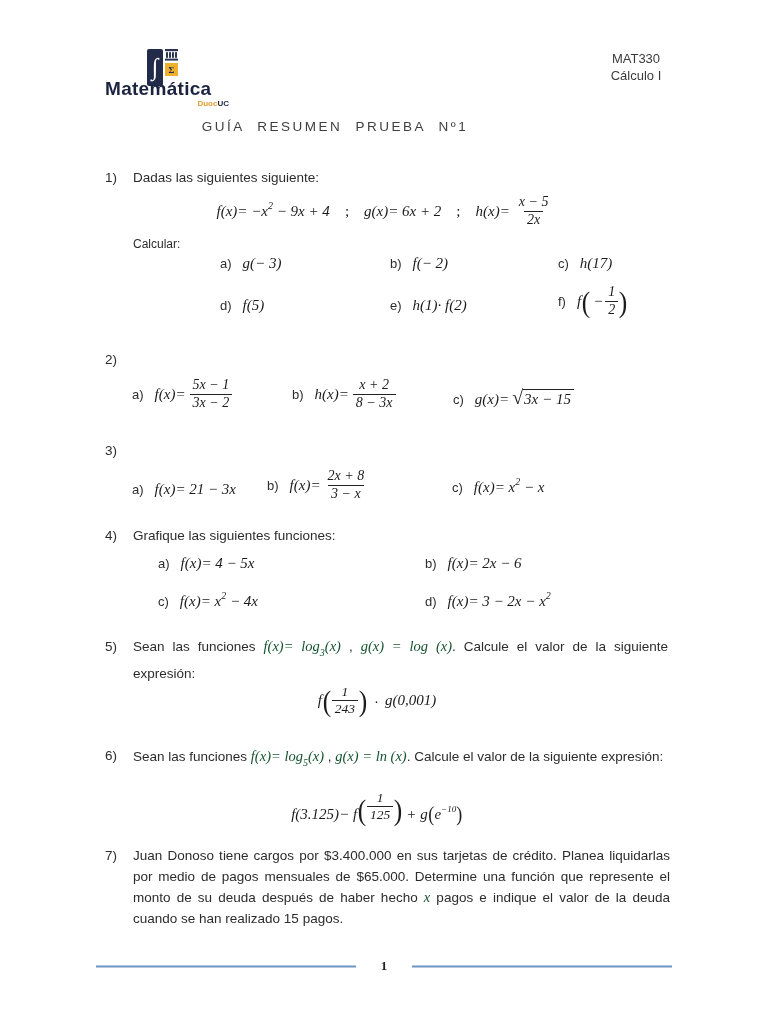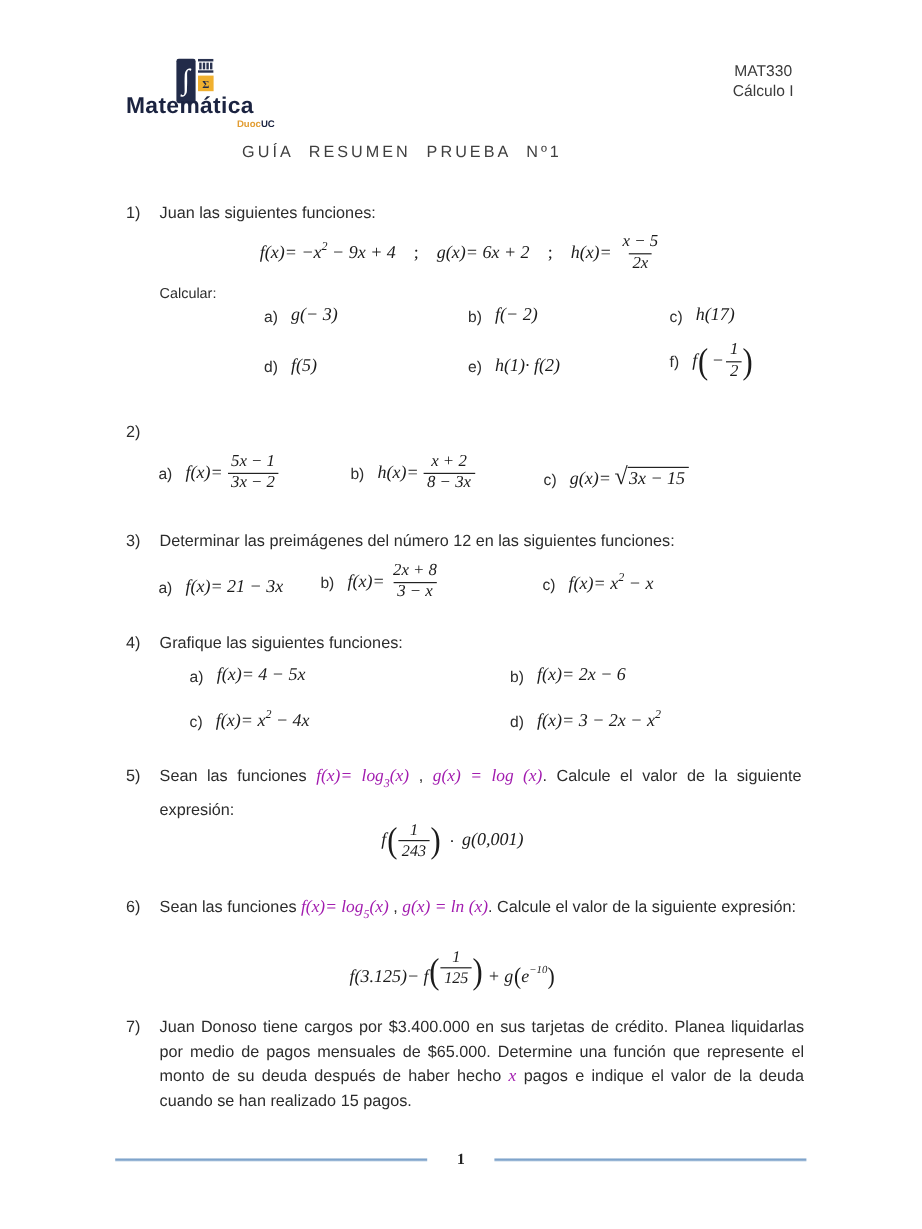--- a/index.html
+++ b/index.html
@@ -50,21 +50,21 @@
                  align-items:center; font-size:15px; gap:6px; }
   .mexpr { position:absolute; left:0; width:768px; display:flex; justify-content:center; align-items:center;
            font-size:15px; padding-right:14px; box-sizing:border-box; }
   .mexpr .frac { font-size:13.5px; }
 
   .item { position:absolute; display:flex; align-items:center; }
   .item .ilabel { font-size:13px; color:#2d2d2d; margin-right:11px; font-family:"Liberation Sans", sans-serif; font-style:normal; }
   .item .imath { font-size:15px; }
   .item .frac { font-size:14px; }
 
-  .imath-inline { font-family:"Liberation Serif", serif; font-style:italic; font-size:14.5px; color:#a21caf; }
+  .imath-inline { font-family:"Liberation Serif", serif; font-style:italic; font-size:14.5px; color:#14532d; }
 
   
   .footer { position:absolute; left:96px; top:958px; width:576px; display:flex; align-items:center; }
   .fline { flex:1; height:3px; background:linear-gradient(to bottom,#d7e2ee,#6e98c4 50%,#d7e2ee); }
   .fpage { margin:0 25px; font-family:"Liberation Serif", serif; font-weight:bold; font-size:13px; color:#222; }
 </style>
 </head>
 <body>
 
 <div class="page">
@@ -93,21 +93,21 @@
   <div class="subbrand"><span class="duoc">Duoc</span><span class="uc">UC</span></div>
   <div class="course">
     <div>MAT330</div>
     <div>Cálculo I</div>
   </div>
 
   <div class="title">GUÍA RESUMEN PRUEBA Nº1</div>
 
   <div class="prob" style="left:105px; top:170px; width:563px;">
     <span class="pnum">1)</span>
-    <span>Juan las siguientes funciones:</span>
+    <span>Dadas las siguientes siguiente:</span>
   </div>
 
   <div class="formula-row">
     <span class="math"><span>f(x)= −x</span><span class="msup">2</span><span> − 9x + 4</span></span>
     <span class="fsep">;</span>
     <span class="math">g(x)= 6x + 2</span>
     <span class="fsep">;</span>
     <span class="math"><span>h(x)=</span></span>
     <span class="frac math" style="font-size:14px;">
         <span class="num">x − 5</span>
@@ -172,21 +172,20 @@
     <span class="ilabel">c)</span>
     <span class="math imath" style="margin-right:3px;">g(x)=</span>
     <span class="sqrt math imath">
         <span class="radsym">√</span>
         <span class="radicand">3x − 15</span>
       </span>
   </div>
 
   <div class="prob" style="left:105px; top:443px; width:563px;">
     <span class="pnum">3)</span>
-    <span>Determinar las preimágenes del número 12 en las siguientes funciones:</span>
   </div>
   <div class="item" style="left:132px; top:481px;">
     <span class="ilabel">a)</span>
     <span class="math imath">f(x)= 21 − 3x</span>
   </div>
   <div class="item" style="left:267px; top:468px;">
     <span class="ilabel">b)</span>
     <span class="math imath" style="margin-right:4px;">f(x)=</span>
     <span class="frac math">
         <span class="num">2x + 8</span>

